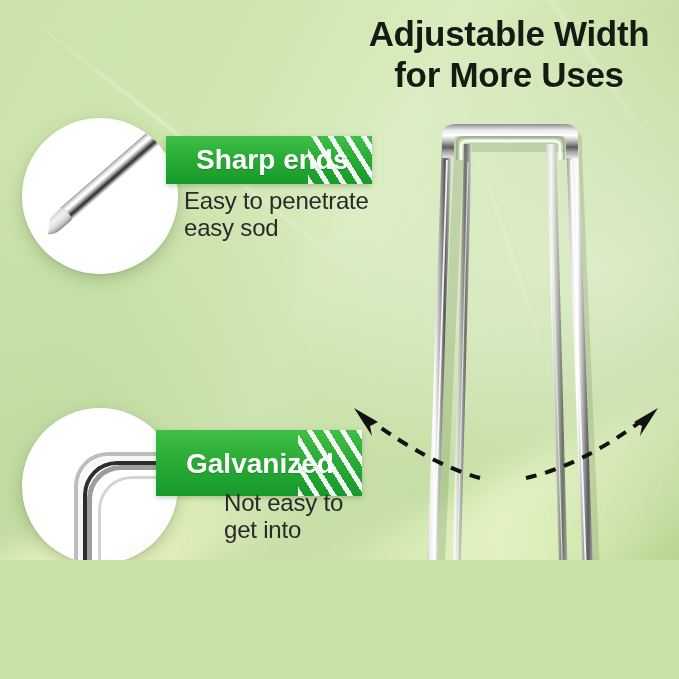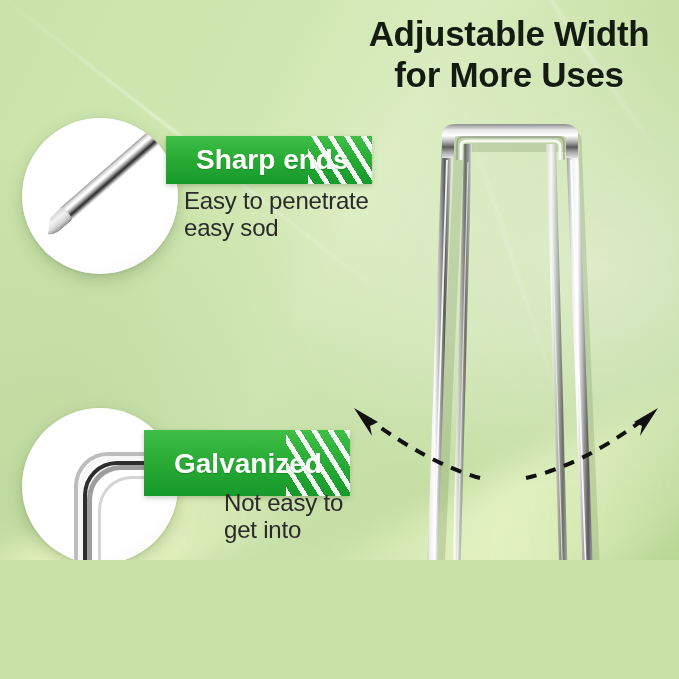--- a/index.html
+++ b/index.html
@@ -111,21 +111,21 @@
   }
   .banner .btext{position:relative;z-index:2;line-height:1.04;
     text-shadow:0 1px 1px rgba(0,60,0,.25);}
   .banner .stripes{
     position:absolute;right:0;top:0;height:100%;width:64px;z-index:1;
     background:repeating-linear-gradient(58deg,
       rgba(255,255,255,.95) 0px, rgba(255,255,255,.95) 5px,
       rgba(255,255,255,0) 5px, rgba(255,255,255,0) 14px);
   }
   #banner-sharp{left:152px;top:136px;width:206px;height:48px;font-size:28px;margin-left:14px;}
-  #banner-galv{left:144px;top:430px;width:206px;height:66px;font-size:28px;
+  #banner-galv{left:156px;top:430px;width:206px;height:66px;font-size:28px;
     align-items:center;padding-top:2px;}
   #banner-galv .btext{text-align:center;width:146px;}
 
   
   .caption{
     position:absolute;color:#2a2a2a;font-size:24px;line-height:1.12;
     font-weight:400;letter-spacing:-0.2px;
   }
   #caption-sharp{left:184px;top:188px;width:230px;}
   #caption-galv{left:184px;top:490px;width:230px;margin-left:40px;}

